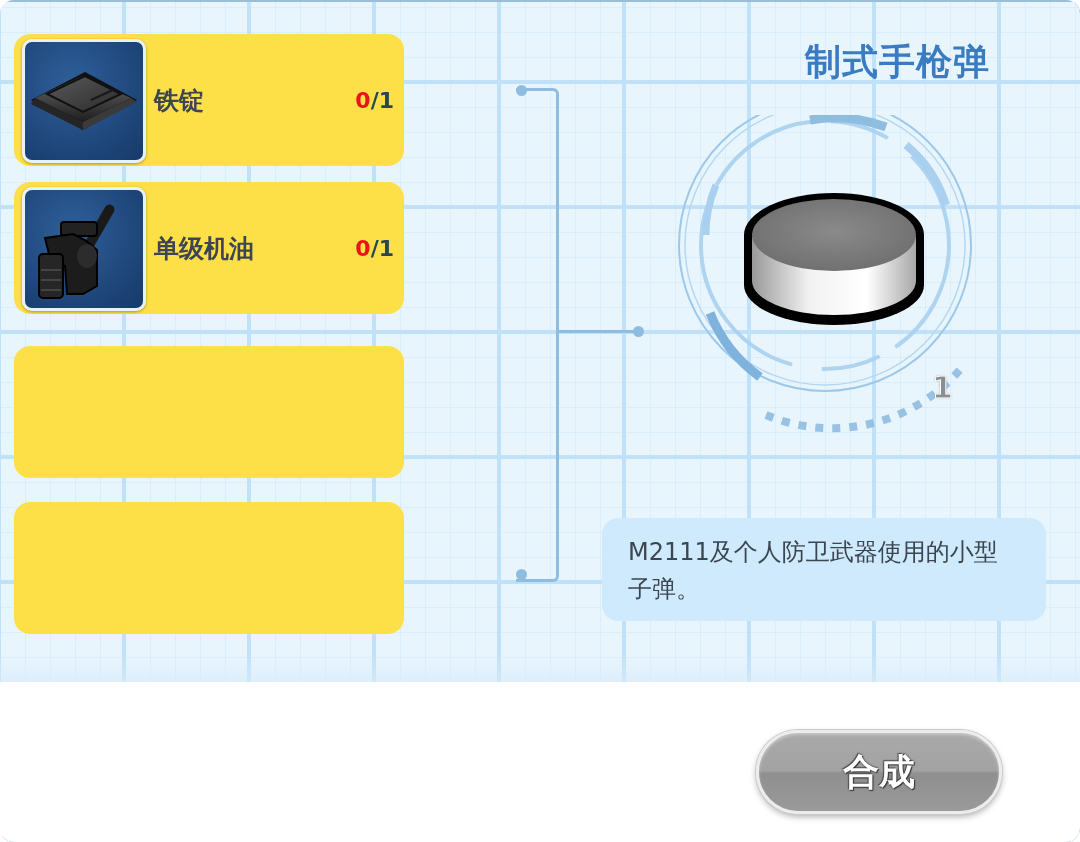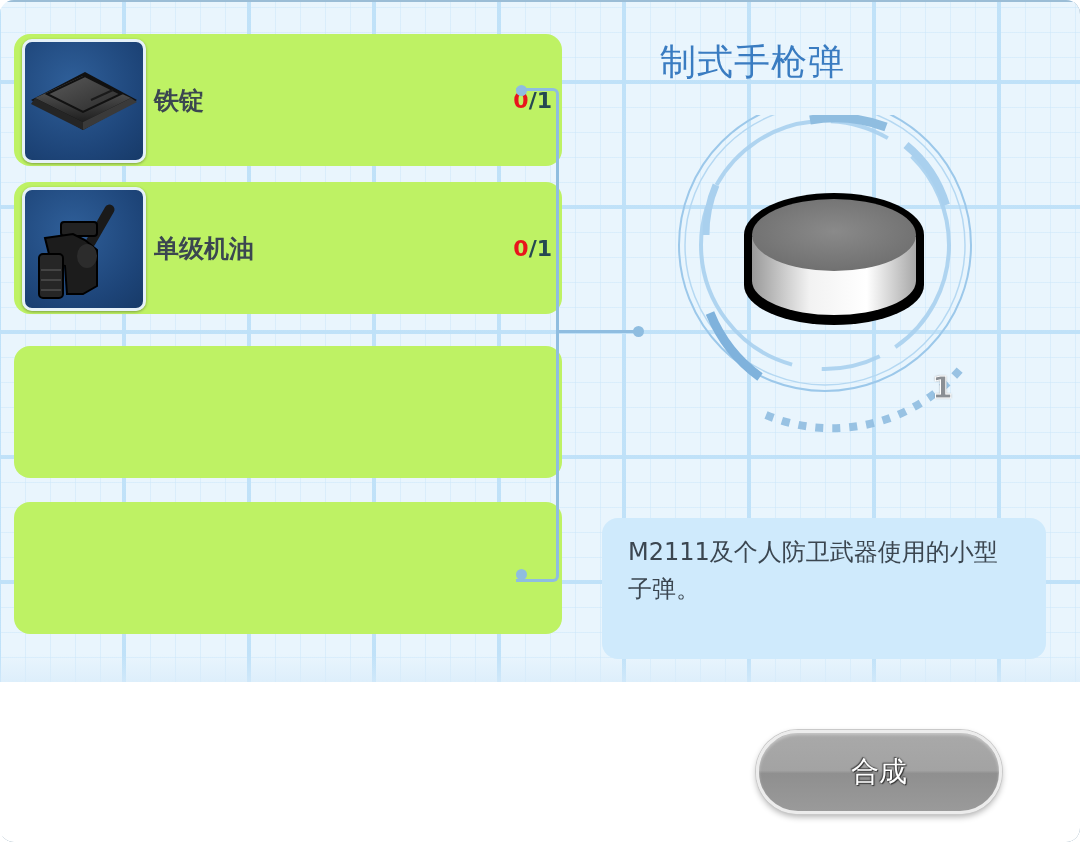--- a/index.html
+++ b/index.html
@@ -19,22 +19,22 @@
         linear-gradient(to bottom, rgba(205,232,250,0.55) 0 1px, transparent 1px);
       background-size: 125px 125px, 125px 125px, 25px 25px, 25px 25px;
       background-position: -3px -3px, -3px 78px, 0 5px, 0 5px;
       border-top: 2px solid #9bbdd6;
     }
     .grid-area::after {
       content: ""; position: absolute; left: 0; right: 0; bottom: 0; height: 30px;
       background: linear-gradient(to bottom, rgba(255,255,255,0), rgba(215,235,250,0.7));
     }
     .slot {
-      position: absolute; left: 14px; width: 548px; height: 132px;
-      background: #bef264; border-radius: 16px;
+      position: absolute; left: 14px; width: 390px; height: 132px;
+      background: #fde047; border-radius: 16px;
     }
     .slot .icon-box {
       position: absolute; left: 8px; top: 5px; width: 118px; height: 118px;
       border-radius: 10px; border: 3px solid #e6f1f8;
       background: radial-gradient(circle at 40% 35%, #2f5f99 0%, #1d4478 70%, #173a68 100%);
       box-shadow: 0 1px 3px rgba(0,0,0,0.35);
       overflow: hidden;
     }
     .slot .name {
       position: absolute; left: 140px; top: 50%; transform: translateY(-50%);
@@ -46,44 +46,44 @@
     }
     .slot .count .have { color: #e8141c; }
     .connector {
       position: absolute; left: 516px; top: 88px; width: 40px; height: 488px;
       border-top: 3px solid #8fbde0; border-right: 3px solid #8fbde0; border-bottom: 3px solid #8fbde0;
       border-radius: 0 6px 6px 0;
     }
     .dot { position: absolute; width: 11px; height: 11px; border-radius: 50%; background: #8fbde0; }
     .connector-h { position: absolute; left: 556px; top: 330px; width: 82px; height: 3px; background: #8fbde0; }
     .title {
-      position: absolute; left: 660px; width: 330px; top: 38px; text-align: left;
-      font-size: 36px; font-weight: normal; color: #3a7cc1; letter-spacing: 1px;
+      position: absolute; left: 660px; width: 330px; top: 38px; text-align: right;
+      font-size: 36px; font-weight: bold; color: #3a7cc1; letter-spacing: 1px;
     }
     .result-wrap { position: absolute; left: 676px; top: 115px; width: 300px; height: 320px; }
     .qty {
       position: absolute; left: 932px; top: 370px; font-size: 30px; font-weight: bold;
       color: #8b8f94; -webkit-text-stroke: 1px #ffffff; text-shadow: 0 0 2px #666;
     }
     .desc {
-      position: absolute; left: 602px; top: 518px; width: 444px; height: 141px;
+      position: absolute; left: 602px; top: 518px; width: 444px; height: 103px;
       background: #cfeafc; border-radius: 16px; box-sizing: border-box; padding: 16px 26px;
       font-size: 24px; line-height: 37px; color: #3b4650;
     }
     .footer { position: absolute; left: 0; top: 682px; width: 1080px; height: 160px; background: #ffffff; }
     .craft-button {
       position: absolute; left: 756px; top: 730px; width: 246px; height: 84px; border-radius: 42px;
       background: linear-gradient(to bottom, #a9a9a9 0%, #a3a3a3 48%, #8f8f8f 52%, #9a9a9a 100%);
       border: 3px solid #ececec;
       box-shadow: 0 0 0 1px #c9c9c9, 0 3px 6px rgba(0,0,0,0.3), inset 0 2px 3px rgba(255,255,255,0.35);
       display: flex; align-items: center; justify-content: center; cursor: pointer;
       box-sizing: border-box;
     }
     .craft-button span {
-      font-size: 28px; font-weight: normal; color: #ffffff;
+      font-size: 36px; font-weight: bold; color: #ffffff;
       text-shadow: 0 0 2px #333, 1px 1px 1px #333, -1px -1px 1px #555;
     }
   </style>
 </head>
 <body>
 
 <div class="panel">
   <div class="grid-area"></div>
 
   <div class="slot" style="top:34px;">

